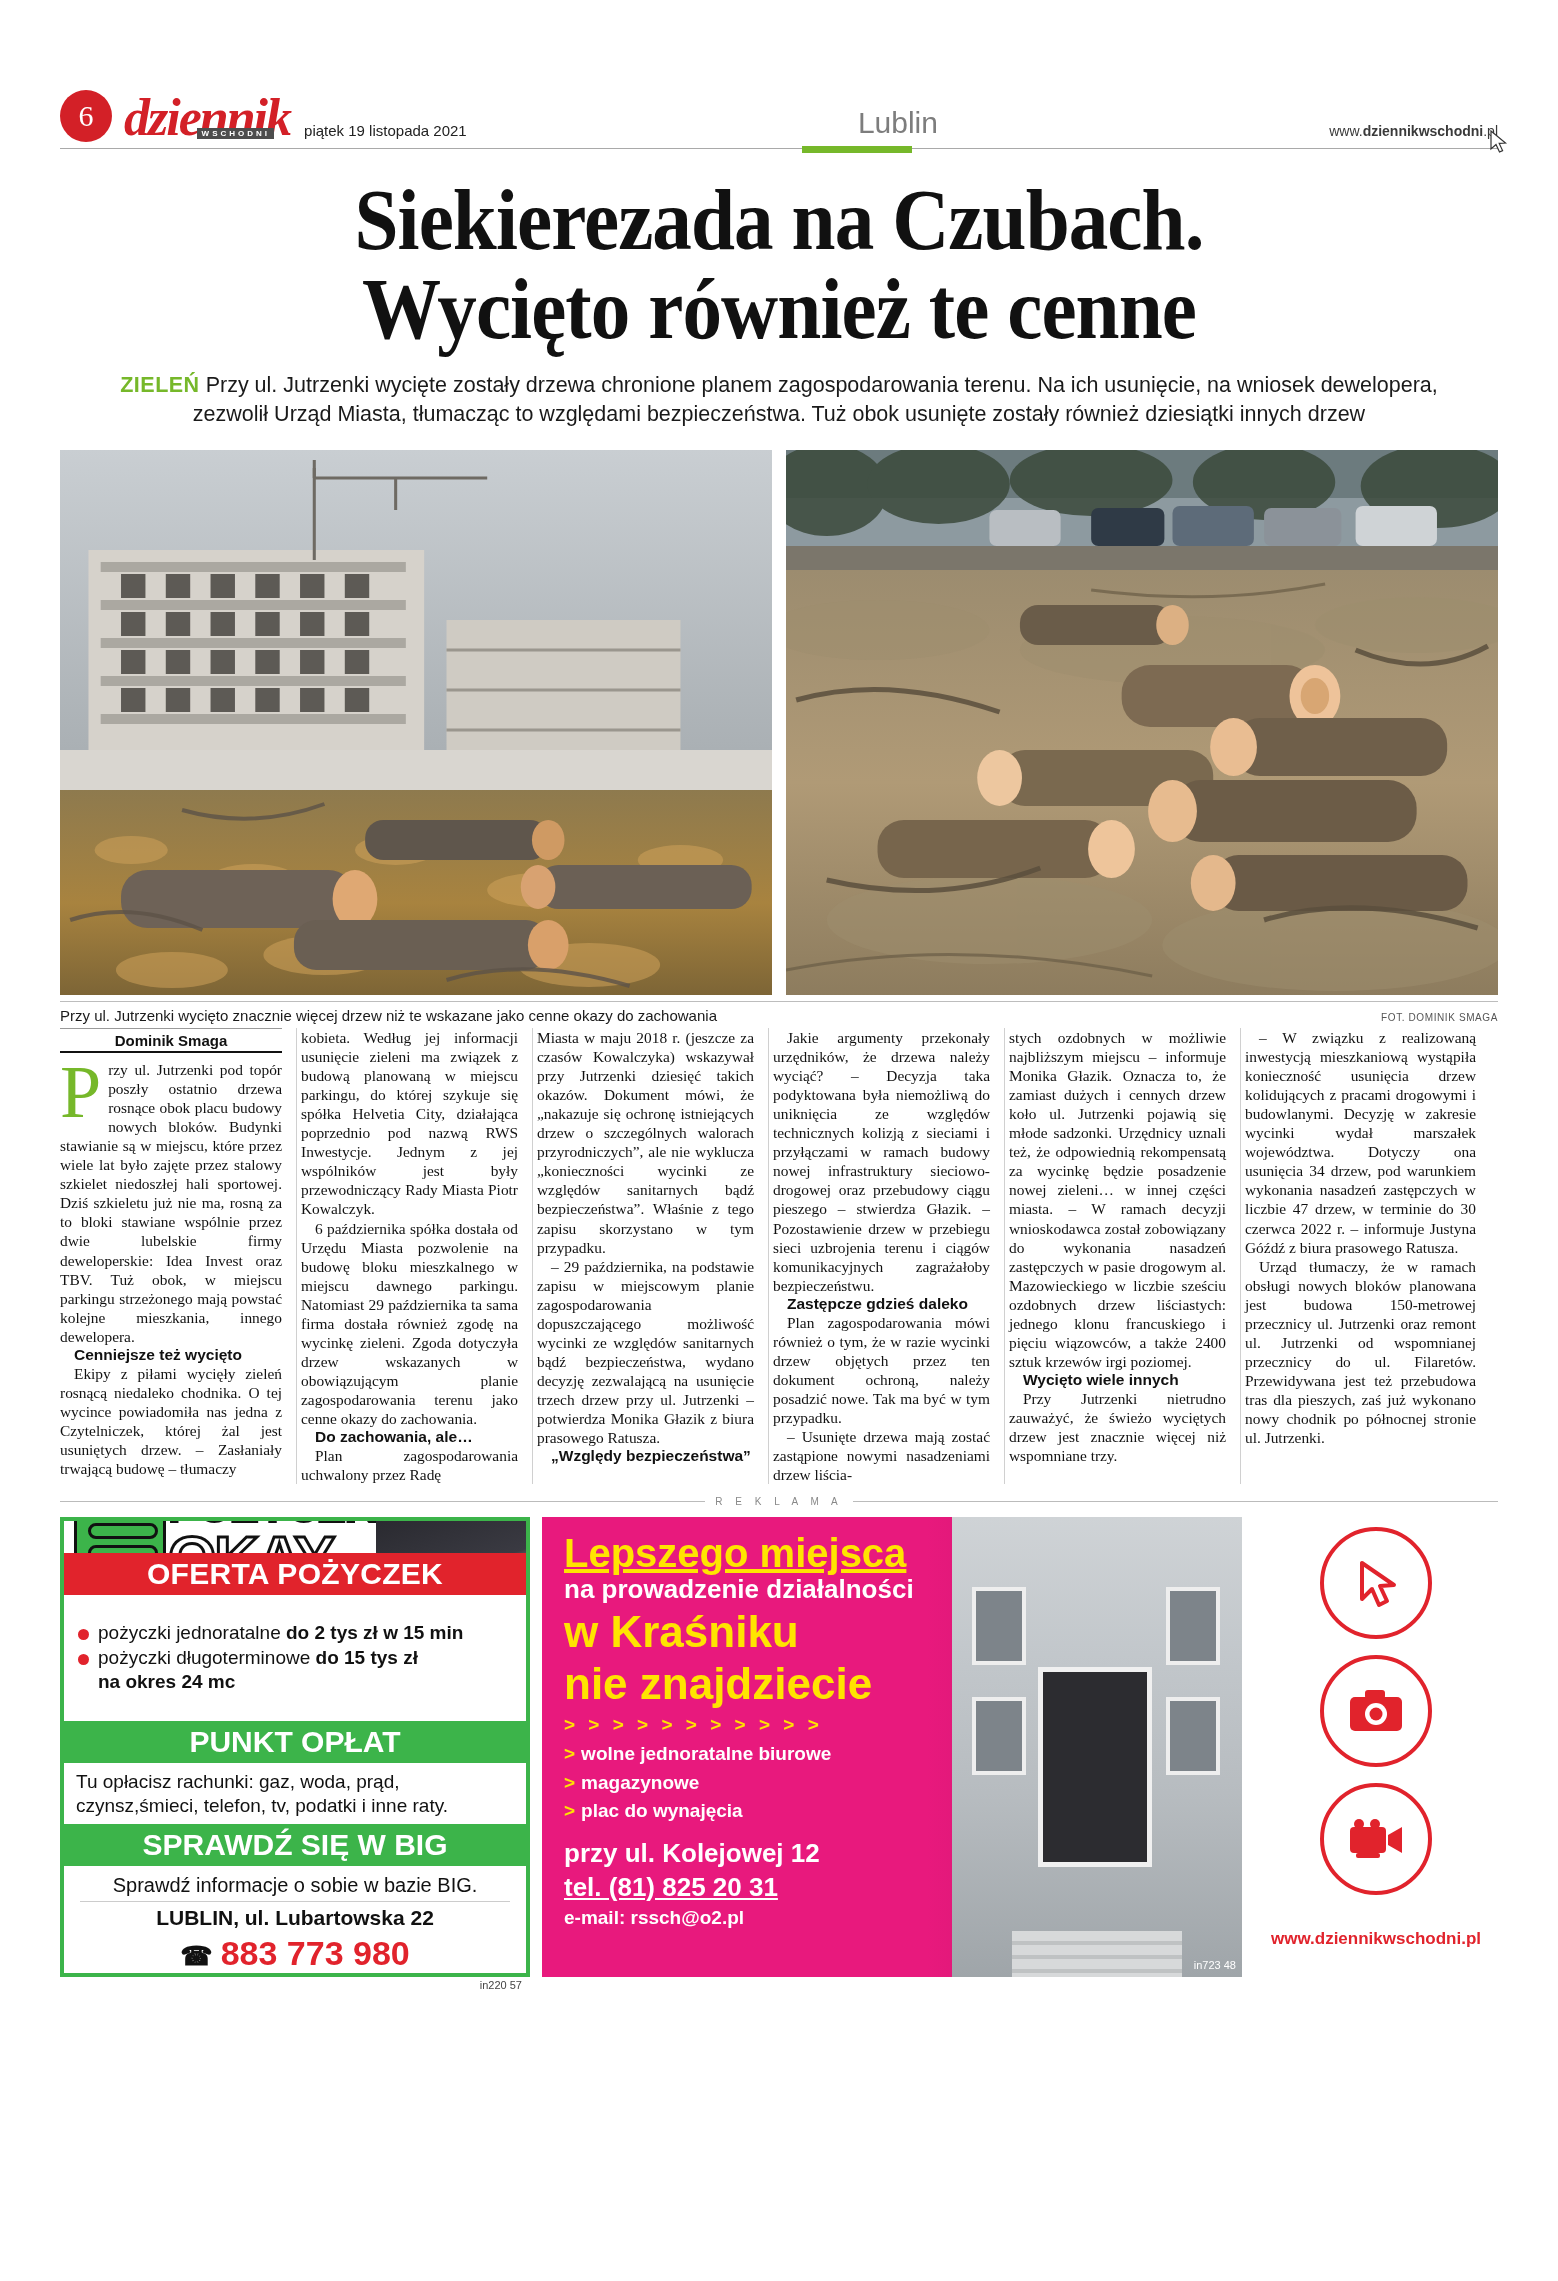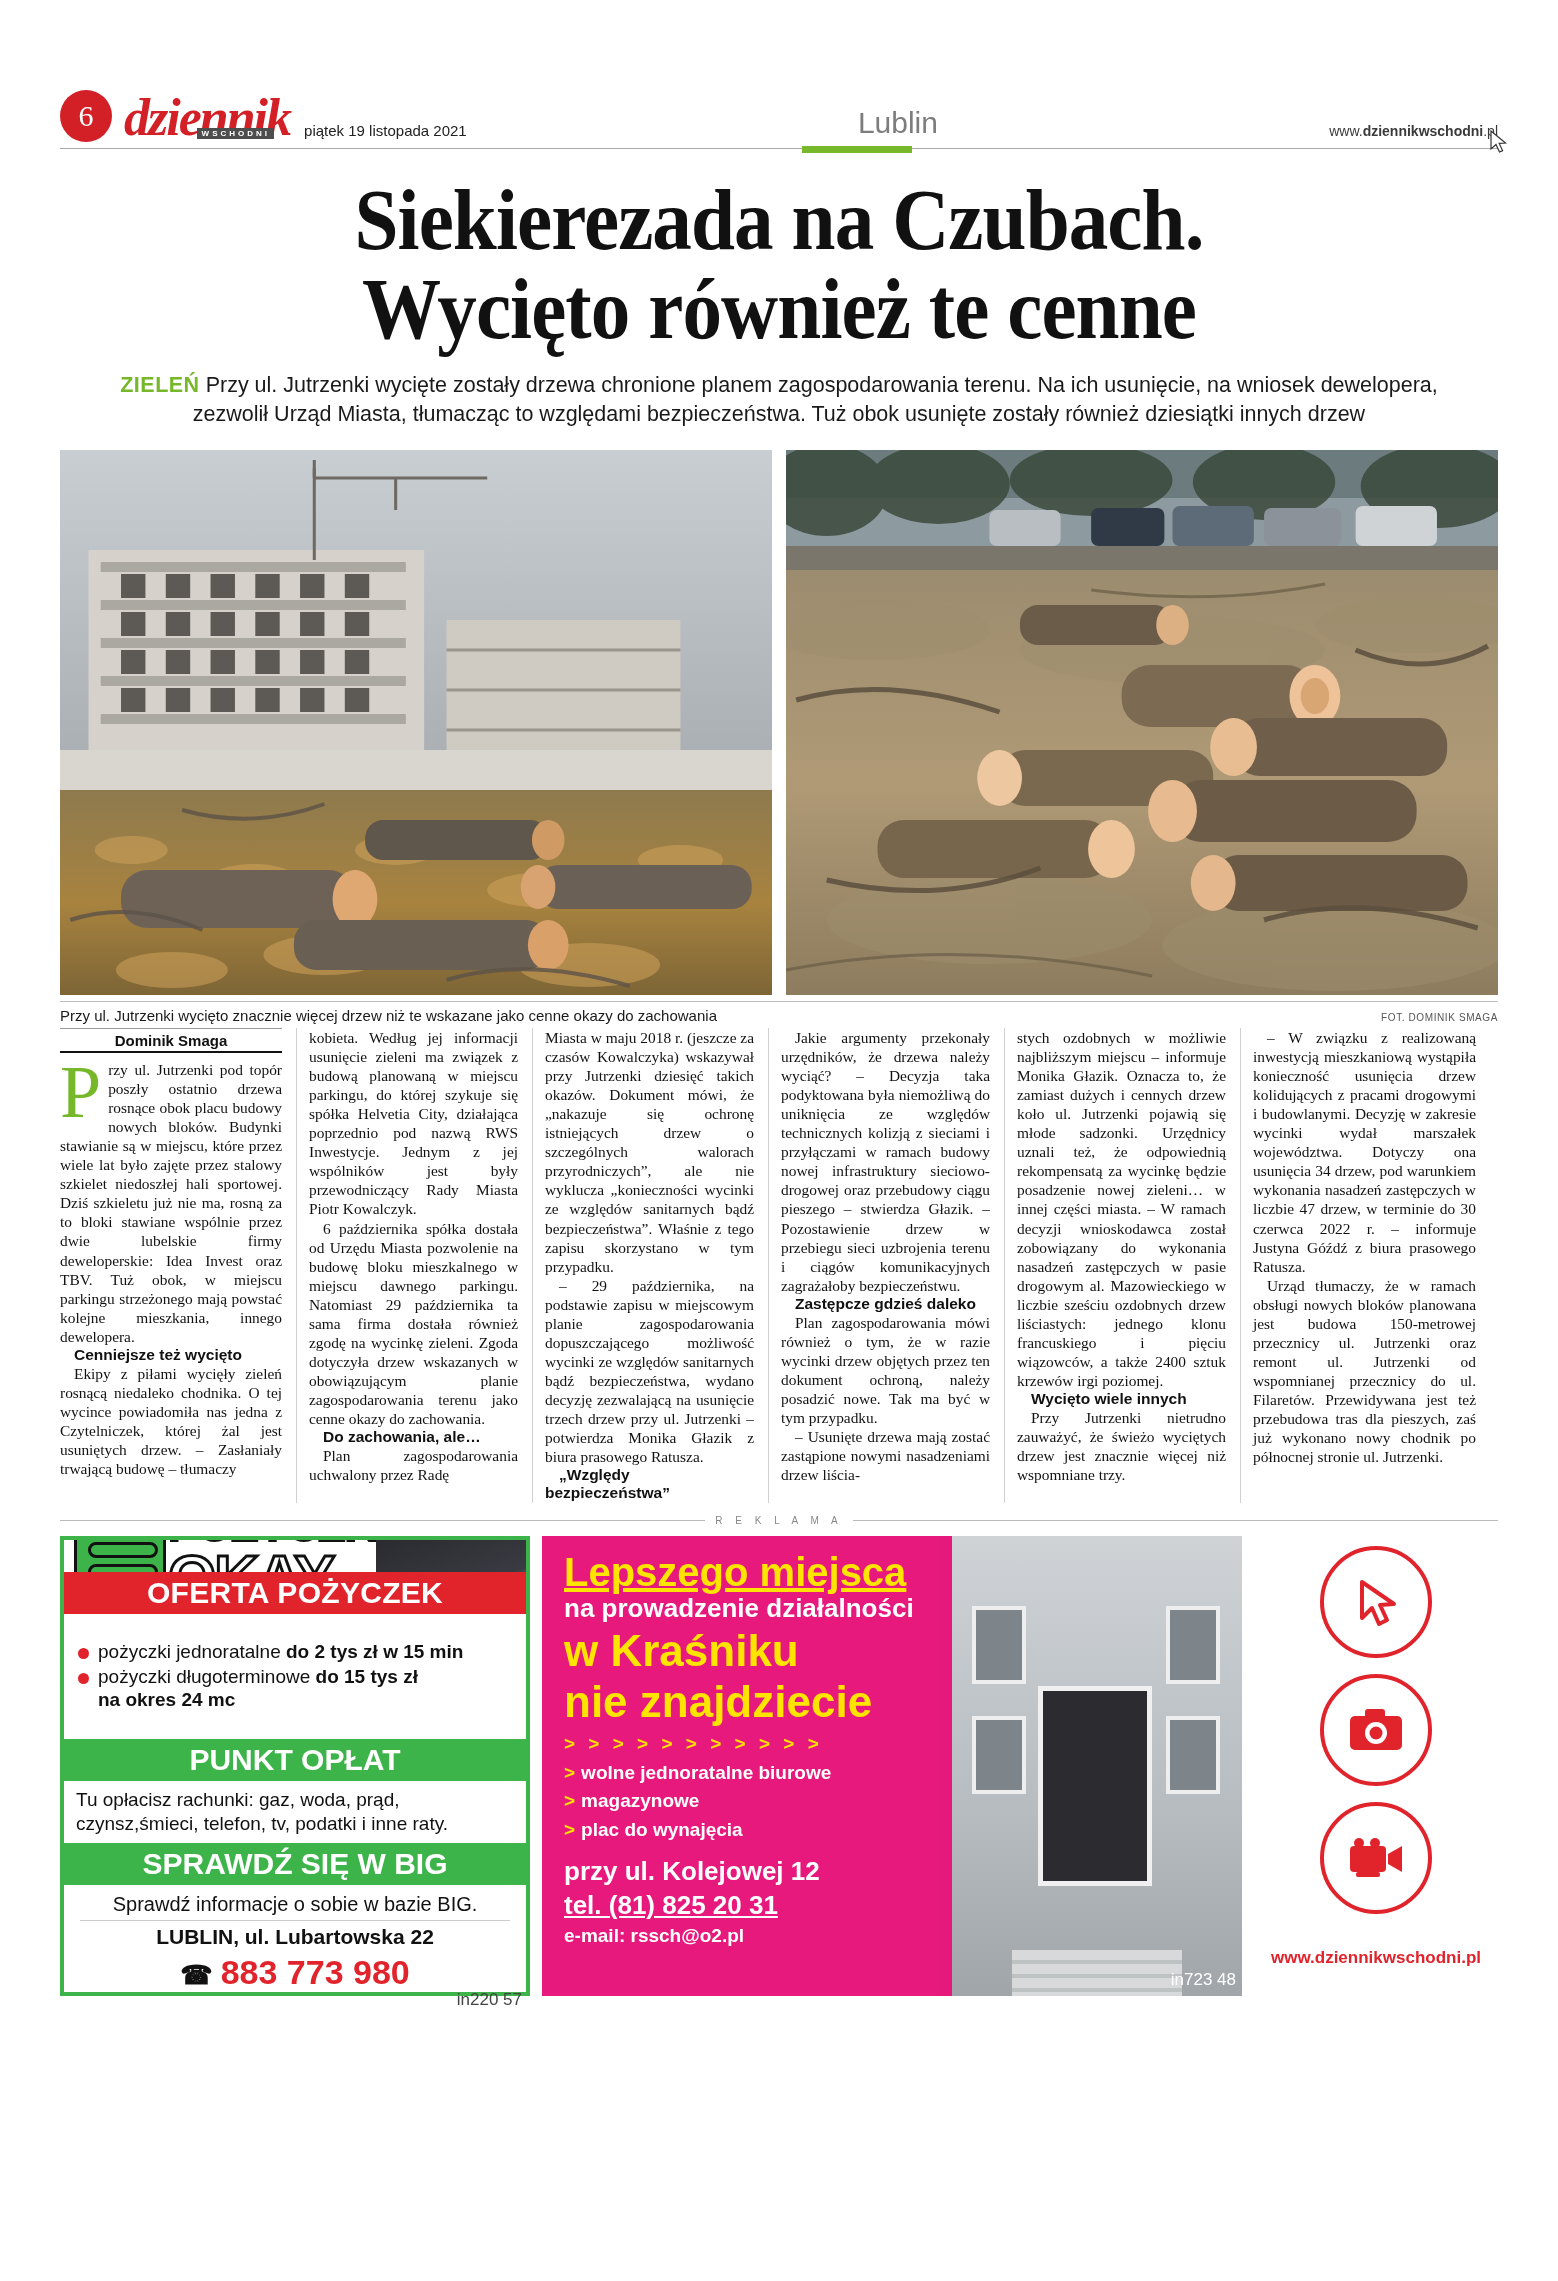--- a/index.html
+++ b/index.html
@@ -37,21 +37,21 @@
   .lead .kicker{color:#76b82a;font-weight:bold;letter-spacing:0.5px;}
 
   
   .photos{display:flex;gap:14px;margin-top:22px;height:545px;}
   .photo{flex:1;position:relative;overflow:hidden;}
   .cap-row{display:flex;justify-content:space-between;align-items:baseline;border-top:1px solid #bdbdbd;margin-top:6px;padding-top:5px;}
   .caption{font-size:15px;color:#1a1a1a;}
   .credit{font-size:10px;color:#555;letter-spacing:0.6px;}
   .columns{display:flex;gap:0;margin-top:4px;}
   .col{width:236px;padding-right:14px;box-sizing:border-box;position:relative;}
-  .col + .col{border-left:1px solid #d0d0d0;padding-left:12px;}
+  .col + .col{border-left:1px solid #d0d0d0;padding-left:4px;}
   .col:last-child{padding-right:0;}
   .byline{text-align:center;font-size:15px;font-weight:600;border-top:1px solid #999;border-bottom:2px solid #111;
           padding:3px 0 2px 0;margin:0 0 7px 0;color:#111;}
   .bodytext{font-family:"Liberation Serif",serif;font-size:15.4px;line-height:1.235;text-align:justify;
             hyphens:auto;color:#111;}
   .bodytext p{margin:0;text-indent:14px;}
   .bodytext p.noind{text-indent:0;}
   .subhead{font-family:"Liberation Sans",sans-serif;font-weight:bold;font-size:15.5px;line-height:1.2;
            margin:11px 0 3px 0;text-indent:0;text-align:left;}
   .dropcap{float:left;font-family:"Liberation Serif",serif;font-size:74px;line-height:0.78;color:#76b82a;
@@ -83,21 +83,21 @@
   .bar-green{background:#3cb44a;color:#fff;text-align:center;font-weight:bold;font-size:30px;padding:4px 0;}
   .bullets{padding:7px 10px 7px 12px;font-size:19px;line-height:1.26;}
   .bullets li{list-style:none;position:relative;padding-left:22px;margin-bottom:1px;}
   .bullets li:before{content:"";position:absolute;left:2px;top:8px;width:11px;height:11px;border-radius:50%;background:#e1232c;}
   .bullets b{font-weight:bold;}
   .ad1-p{padding:7px 12px;font-size:19px;line-height:1.25;}
   .ad1-f1{text-align:center;font-size:20px;padding:8px 20px 4px;}
   .ad1-f2{text-align:center;font-size:21px;font-weight:bold;padding:4px 6px 2px;border-top:1px solid #ccc;margin:0 16px;}
   .ad1-phone{text-align:center;padding:2px 0 0;font-size:34px;font-weight:bold;color:#e1232c;}
   .ad1-phone .tel{color:#111;font-size:26px;margin-right:8px;}
-  .adcode{position:absolute;right:4px;bottom:-18px;font-size:17px;color:#444;}
+  .adcode{position:absolute;right:4px;bottom:-18px;font-size:11px;color:#444;}
 
   .ad2{width:700px;position:relative;overflow:hidden;background:linear-gradient(90deg,#e8197d 0%,#e8197d 55%,#b1135f 100%);}
   .ad2-photo{position:absolute;right:0;top:0;width:290px;height:100%;background:
      linear-gradient(180deg,#cfd3d6 0%,#c2c7cb 30%,#b7bcc0 60%,#9fa5a9 100%);}
   .ad2-door{position:absolute;left:86px;top:150px;width:104px;height:190px;background:#2c2c30;border:5px solid #f0f0f0;}
   .ad2-win{position:absolute;width:46px;height:70px;background:#7d848a;border:4px solid #eee;}
   .ad2-steps{position:absolute;left:60px;bottom:0;width:170px;height:46px;background:
      repeating-linear-gradient(180deg,#d7d9da 0 10px,#bfc2c3 10px 14px);}
   .ad2-inner{position:relative;padding:16px 0 0 22px;width:420px;z-index:2;}
   .a2l1{font-size:40px;font-weight:bold;color:#ffe400;line-height:1.02;text-decoration:underline;}

